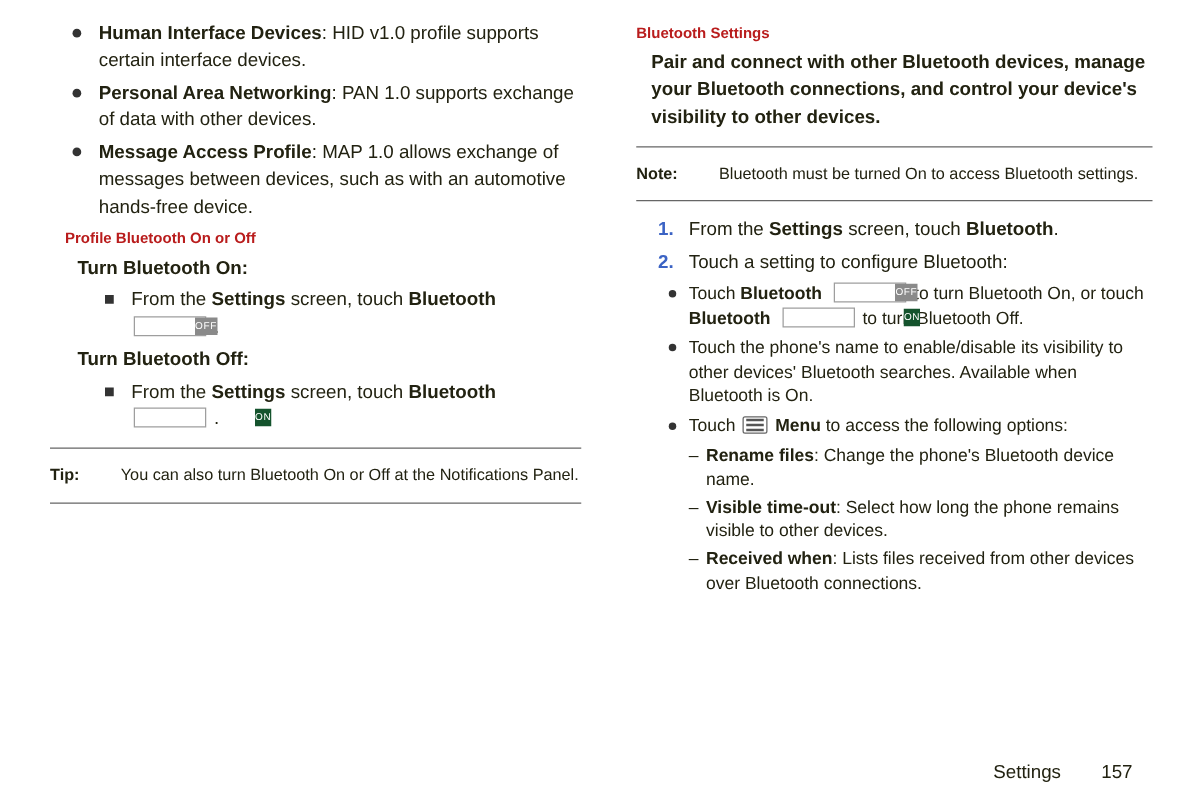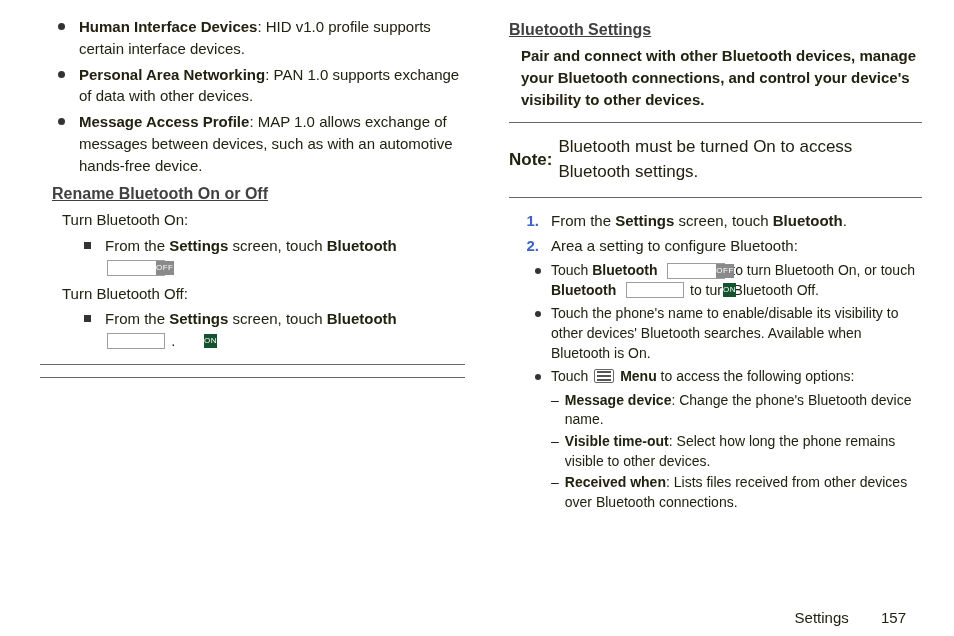--- a/index.html
+++ b/index.html
@@ -80,44 +80,44 @@
     color: #3b63c4;
     margin-left: 12px;
     margin-right: 12px;
     width: 18px;
     text-align: right;
   }
 
   .b { font-weight: bold; }
   .blue-head {
     font-weight: bold;
-    color: #404040;
+    color: #b91c1c;
     margin: 6px 0 4px 12px;
-    font-size: 16px;
-    text-decoration: underline;
+    font-size: 12px;
   }
   .sub-head {
-    font-weight: normal;
+    font-weight: bold;
     margin: 4px 0 2px 22px;
     font-size: 15px;
   }
   .para-flat { margin: 4px 0 4px 12px; font-weight: bold; }
   .italic { font-style: italic; }
 
   .rule {
     border: none;
     border-top: 1px solid #666;
     margin: 12px 0;
   }
 
   .note-row, .tip-row {
     display: flex;
     align-items: center;
-    font-size: 17px;
+    font-size: 13px;
     margin: 6px 0;
+    gap: 27px;
   }
   .note-label, .tip-label {
     font-weight: bold;
     margin-right: 6px;
     white-space: nowrap;
   }
   .tip-row .tip-label { margin-left: 0; }
 
   
   .toggle {
@@ -194,21 +194,21 @@
       </div>
     </div>
 
     <div class="bullet-row">
       <div class="bullet-dot"></div>
       <div>
         <span class="b">Message Access Profile</span><span>: MAP 1.0 allows exchange of messages between devices, such as with an automotive hands-free device.</span>
       </div>
     </div>
 
-    <div class="blue-head">Rename Bluetooth On or Off</div>
+    <div class="blue-head">Profile Bluetooth On or Off</div>
 
     <div class="sub-head">Turn Bluetooth On:</div>
     <div class="bullet-row">
       <div class="bullet-sq"></div>
       <div>
         <span>From the </span><span class="b">Settings</span><span> screen, touch </span><span class="b">Bluetooth</span>
         <span>&nbsp;</span><span class="toggle off">
             <span class="left">OFF</span>
             <span class="right"></span>
           </span><span> .</span>
@@ -222,20 +222,24 @@
         <span>From the </span><span class="b">Settings</span><span> screen, touch </span><span class="b">Bluetooth</span>
         <span>&nbsp;</span><span class="toggle on">
             <span class="left"></span>
             <span class="right">ON</span>
           </span><span> .</span>
       </div>
     </div>
 
     <hr class="rule">
 
+    <div class="tip-row">
+      <span class="tip-label">Tip:</span>
+      <span>You can also turn Bluetooth On or Off at the Notifications Panel.</span>
+    </div>
 
     <hr class="rule">
   </div>
 
   <div class="col right">
 
     <div class="blue-head" style="margin-left:0">Bluetooth Settings</div>
     <div class="para-flat">Pair and connect with other Bluetooth devices, manage your Bluetooth connections, and control your device's visibility to other devices.</div>
 
     <hr class="rule">
@@ -247,21 +251,21 @@
 
     <div class="num-row">
       <span class="num">1.</span>
       <span>
         <span>From the </span><span class="b">Settings</span><span> screen, touch </span><span class="b">Bluetooth</span><span>.</span>
       </span>
     </div>
 
     <div class="num-row">
       <span class="num">2.</span>
-      <span>Area a setting to configure Bluetooth:</span>
+      <span>Touch a setting to configure Bluetooth:</span>
     </div>
 
     <div class="bullet-row small">
       <div class="bullet-dot"></div>
       <div>
         <span>Touch </span><span class="b">Bluetooth</span>
         <span>&nbsp;</span><span class="toggle off">
             <span class="left">OFF</span>
             <span class="right"></span>
           </span>
@@ -287,21 +291,21 @@
             <i></i>
             <i></i>
             <i></i>
           </span>
         <span class="b">Menu</span><span> to access the following options:</span>
       </div>
     </div>
 
     <div class="dash-row">
       <span class="dash">–</span>
-      <div><span class="b">Message device</span><span>: Change the phone's Bluetooth device name.</span></div>
+      <div><span class="b">Rename files</span><span>: Change the phone's Bluetooth device name.</span></div>
     </div>
     <div class="dash-row">
       <span class="dash">–</span>
       <div><span class="b">Visible time-out</span><span>: Select how long the phone remains visible to other devices.</span></div>
     </div>
     <div class="dash-row">
       <span class="dash">–</span>
       <div><span class="b">Received when</span><span>: Lists files received from other devices over Bluetooth connections.</span></div>
     </div>
 

